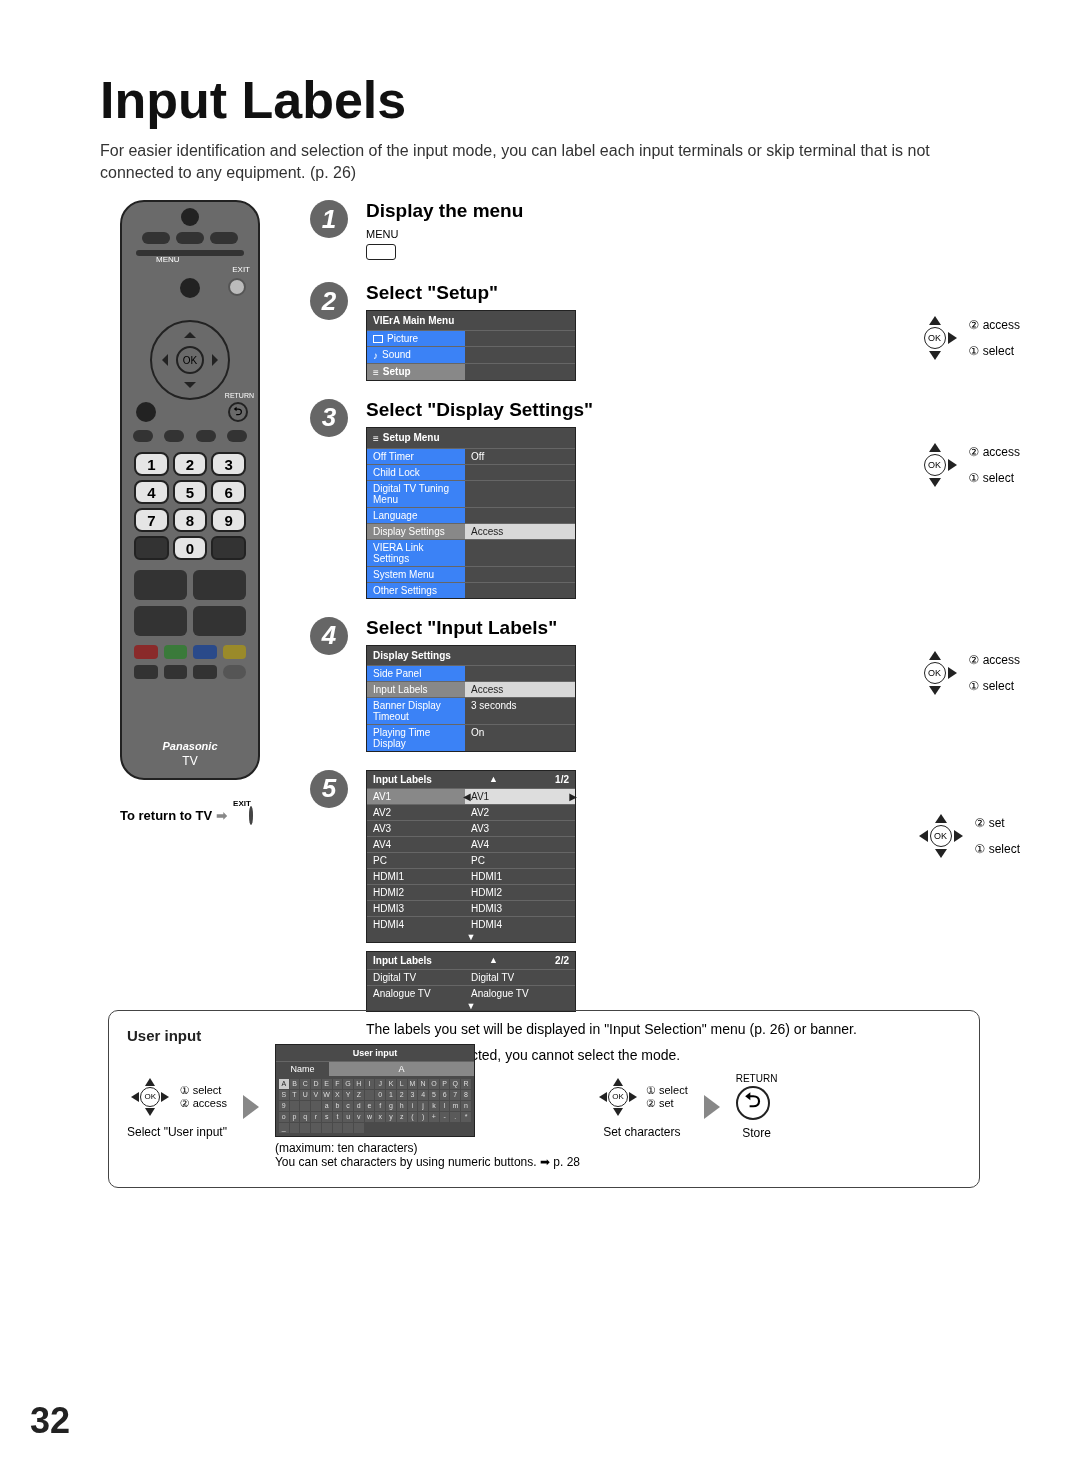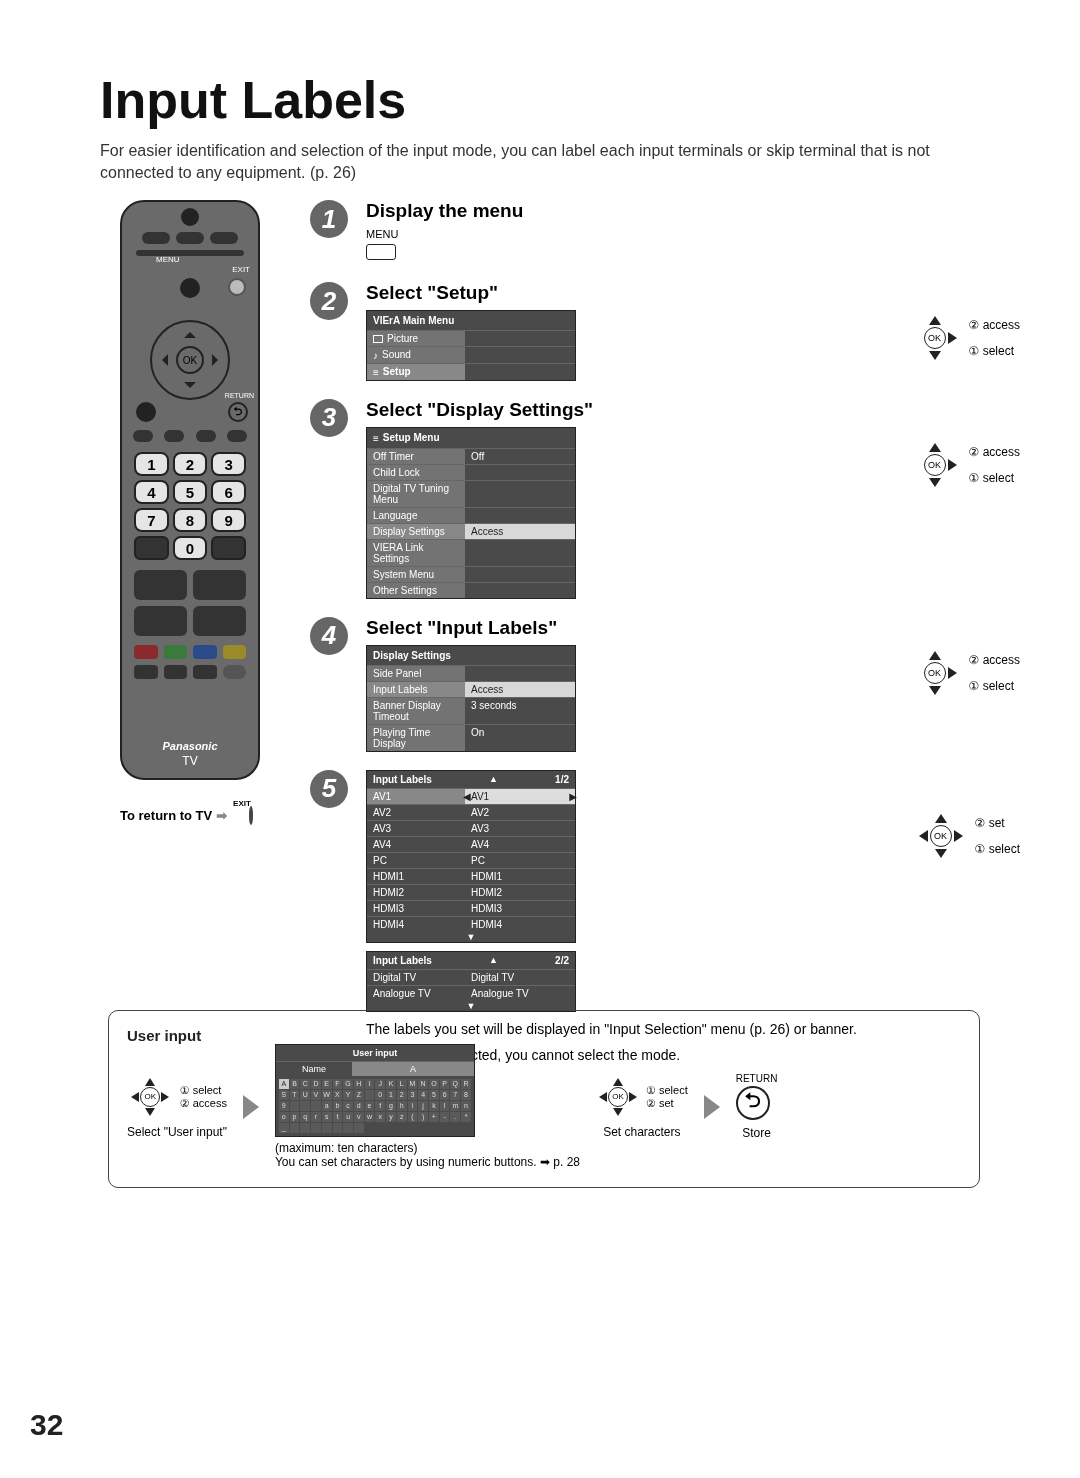--- a/index.html
+++ b/index.html
@@ -51,21 +51,21 @@
 .step{display:flex;align-items:flex-start;gap:18px;margin-bottom:18px}
 .num{width:38px;height:38px;border-radius:50%;background:#666;color:#fff;display:flex;align-items:center;justify-content:center;font-size:26px;font-weight:bold;flex-shrink:0;font-style:italic}
 .step-body{flex:1}
 .step-title{font-size:19px;font-weight:bold;margin-bottom:6px}
 .menu-sub{font-size:11px;margin-bottom:4px}
 .menu-btn{width:30px;height:16px;border:1.5px solid #222;border-radius:3px;display:inline-block}
 
 .panel{background:#4a4a4a;color:#fff;font-size:10px;width:210px;border:1px solid #222}
 .panel-hdr{padding:4px 6px;font-weight:bold;font-size:10px}
 .panel-row{display:flex;border-top:1px solid #666}
-.panel-row .l{width:98px;padding:2px 6px;background:#737373}
+.panel-row .l{width:98px;padding:2px 6px;background:#3b82f6}
 .panel-row .r{flex:1;padding:2px 6px;background:#4a4a4a}
 .panel-row.sel .l{background:#888}
 .panel-row.sel .r{background:#d8d8d8;color:#222}
 .menu-icon{display:inline-block;width:10px;height:8px;border:1px solid #fff;margin-right:4px;vertical-align:middle}
 .setup-icon{display:inline-block;margin-right:4px;vertical-align:middle}
 
 .ok-widget{position:absolute;display:flex;align-items:center}
 .ok-widget .ring{width:48px;height:48px;position:relative}
 .ok-widget .ring .c{width:22px;height:22px;border:1.5px solid #222;border-radius:50%;position:absolute;left:50%;top:50%;transform:translate(-50%,-50%);display:flex;align-items:center;justify-content:center;font-size:9px}
 .ok-widget .t{position:absolute;width:0;height:0;border:6px solid transparent}
@@ -92,27 +92,27 @@
 
 .user-box{position:absolute;left:108px;right:100px;top:1010px;border:1.5px solid #444;border-radius:10px;padding:16px 18px 18px}
 .ub-title{font-weight:bold;font-size:15px;color:#222}
 .ub-intro{font-size:14px;margin-bottom:12px}
 .ub-flow{display:flex;align-items:center;gap:16px}
 .ub-col{text-align:center;font-size:12px}
 .flow-arrow{width:0;height:0;border-top:12px solid transparent;border-bottom:12px solid transparent;border-left:16px solid #888}
 .char-panel{background:#4a4a4a;color:#fff;width:200px;font-size:9px;border:1px solid #222}
 .char-panel .h{padding:3px 5px;font-weight:bold}
 .char-panel .nm{display:flex;border-top:1px solid #666}
-.char-panel .nm .l{padding:2px 14px;width:76px}
+.char-panel .nm .l{padding:2px 14px;width:53px}
 .char-panel .nm .r{padding:2px 5px;background:#888;flex:1}
 .char-panel .grid{display:grid;padding:3px;grid-template-columns:repeat(18,1fr);gap:1px}
 .char-panel .grid span{background:#5a5a5a;text-align:center;font-size:7px;color:#ddd;height:10px;line-height:10px}
 .char-panel .grid span.sel{background:#ccc;color:#222}
 .ret-icon{width:34px;height:34px;border:2px solid #222;border-radius:50%;display:flex;align-items:center;justify-content:center;font-size:20px;font-weight:bold}
-.page-num{position:absolute;left:30px;bottom:36px;font-size:30px;font-weight:bold;color:#222}
+.page-num{position:absolute;left:30px;bottom:36px;font-size:36px;font-weight:bold;color:#222}
 .small-ok{width:44px;height:44px;position:relative;margin:0 auto}
 .small-ok .c{width:20px;height:20px;border:1.5px solid #222;border-radius:50%;position:absolute;left:50%;top:50%;transform:translate(-50%,-50%);display:flex;align-items:center;justify-content:center;font-size:8px}
 .small-ok .t{position:absolute;width:0;height:0;border:5px solid transparent}
 .small-ok .t.up{top:-2px;left:50%;transform:translateX(-50%);border-bottom-color:#222;border-bottom-width:8px}
 .small-ok .t.down{bottom:-2px;left:50%;transform:translateX(-50%);border-top-color:#222;border-top-width:8px}
 .small-ok .t.left{left:-2px;top:50%;transform:translateY(-50%);border-right-color:#222;border-right-width:8px}
 .small-ok .t.right{right:-2px;top:50%;transform:translateY(-50%);border-left-color:#222;border-left-width:8px}
 .lbl{font-size:11px;text-align:left;white-space:nowrap}
 </style>
 </head>

